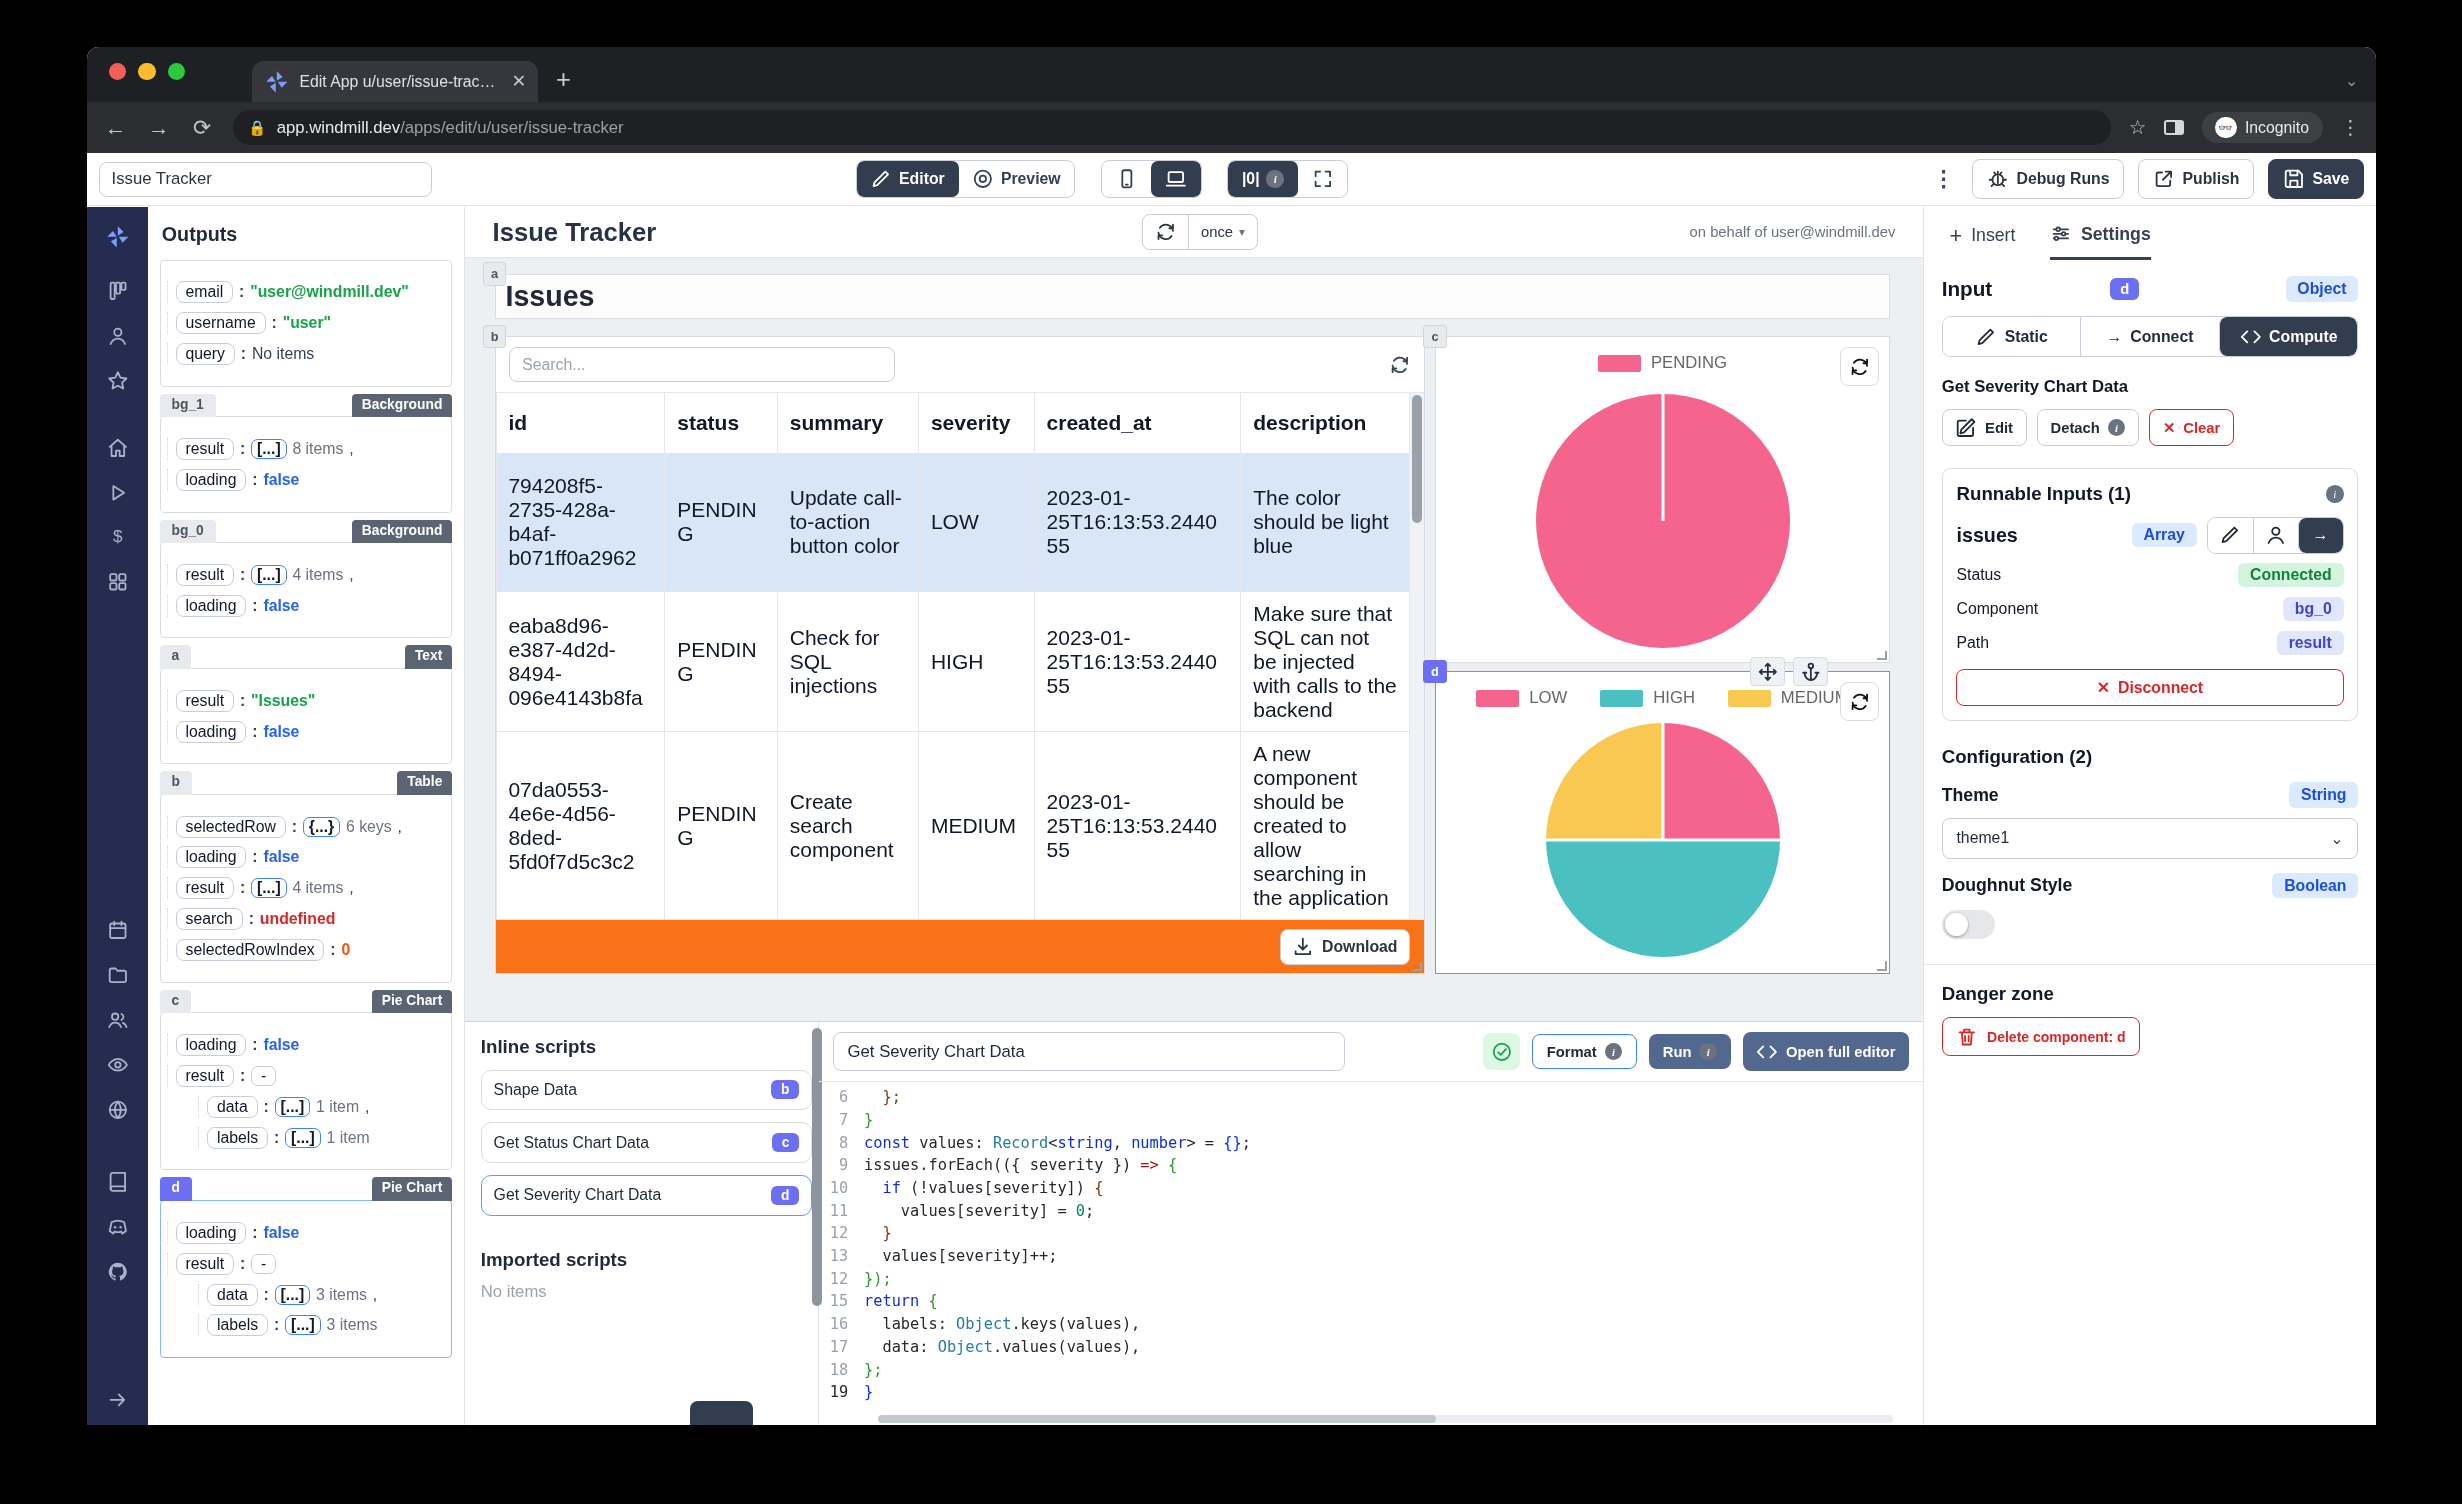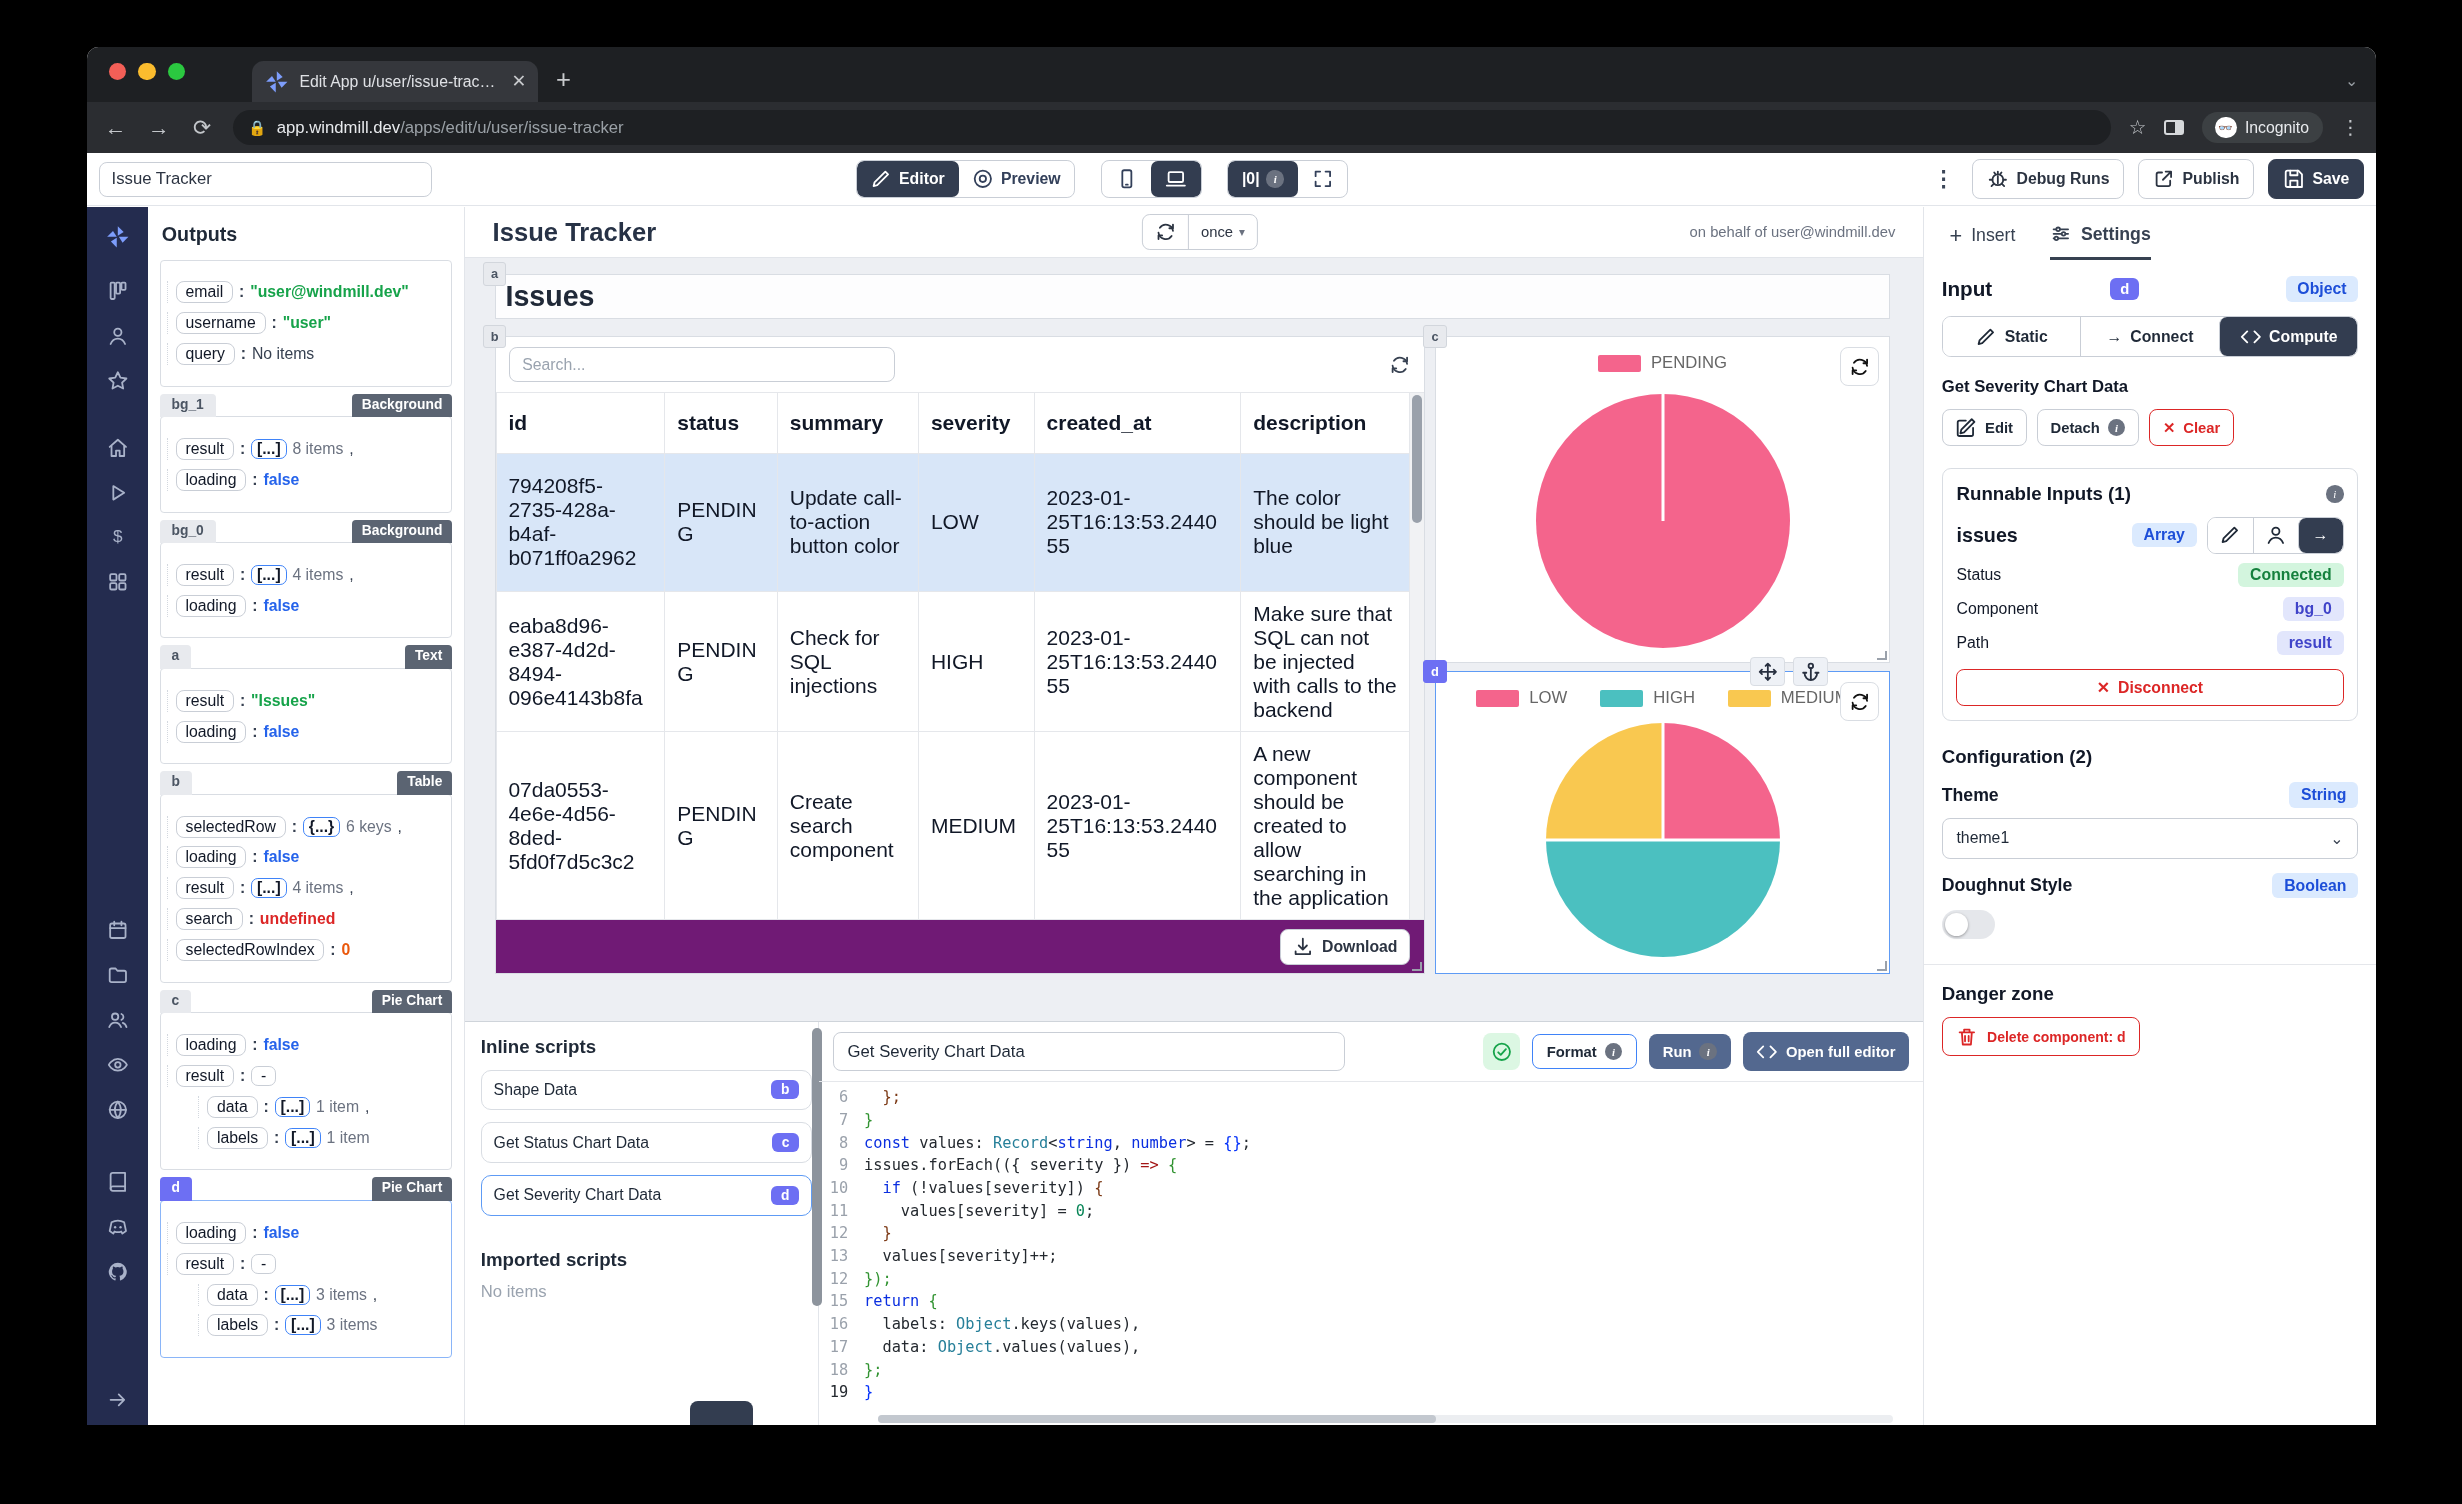--- a/index.html
+++ b/index.html
@@ -98,21 +98,21 @@
   .searchbox { width:386px; height:35px; border:1px solid #c9ced6; border-radius:7.9px; color:#9aa3af; font-size:15.8px; display:flex; align-items:center; padding:0 11.8px; background:#fff; }
   .searchrow .ref { margin-left:auto; color:#374151; }
   .twrap { flex:1; overflow:hidden; position:relative; border-top:1px solid #e5e7eb; }
   table.issues { border-collapse:collapse; width:calc(100% - 13.8px); table-layout:fixed; font-size:21px; color:#111827; }
   table.issues th { text-align:left; font-weight:bold; padding:17.7px 11.8px; border:1px solid #e5e7eb; border-top:none; }
   table.issues td { vertical-align:middle; padding:9.9px 11.8px; border:1px solid #e5e7eb; word-break:break-word; }
   table.issues tr.datarow { height:138px; }
   table.issues tr.selrow td { background:#d8e6f8; }
   .vscroll { position:absolute; right:0; top:0; bottom:0; width:13.8px; background:#f1f2f4; }
   .vscroll .thumb { position:absolute; top:2px; left:2px; right:2px; height:128px; background:#9aa1ab; border-radius:5.9px; }
-  .tfoot { border-top:1px solid #e5e7eb; padding:8.9px 13.8px; display:flex; justify-content:flex-end; background:#701a75; position:relative; }
+  .tfoot { border-top:1px solid #e5e7eb; padding:8.9px 13.8px; display:flex; justify-content:flex-end; background:#f97316; position:relative; }
   .resize-corner { position:absolute; right:2px; bottom:2px; width:9.9px; height:9.9px; border-right:2px solid #9aa1ab; border-bottom:2px solid #9aa1ab; }
 
   .chartscol { width:455px; display:flex; flex-direction:column; gap:7.9px; flex-shrink:0; }
   .chartcard { position:relative; background:#fff; border:1px solid #d9dde3; }
   .chartcard.sel { border:1.5px solid #5e9bf5; }
   .card-c { height:327px; }
   .card-d { height:303px; }
   .legend { display:flex; justify-content:center; gap:33px; padding-top:15.8px; }
   .legend .li { display:flex; align-items:center; gap:9.9px; color:#666; font-size:16.7px; }
   .swatch { width:43px; height:16.7px; border-radius:2px; }

